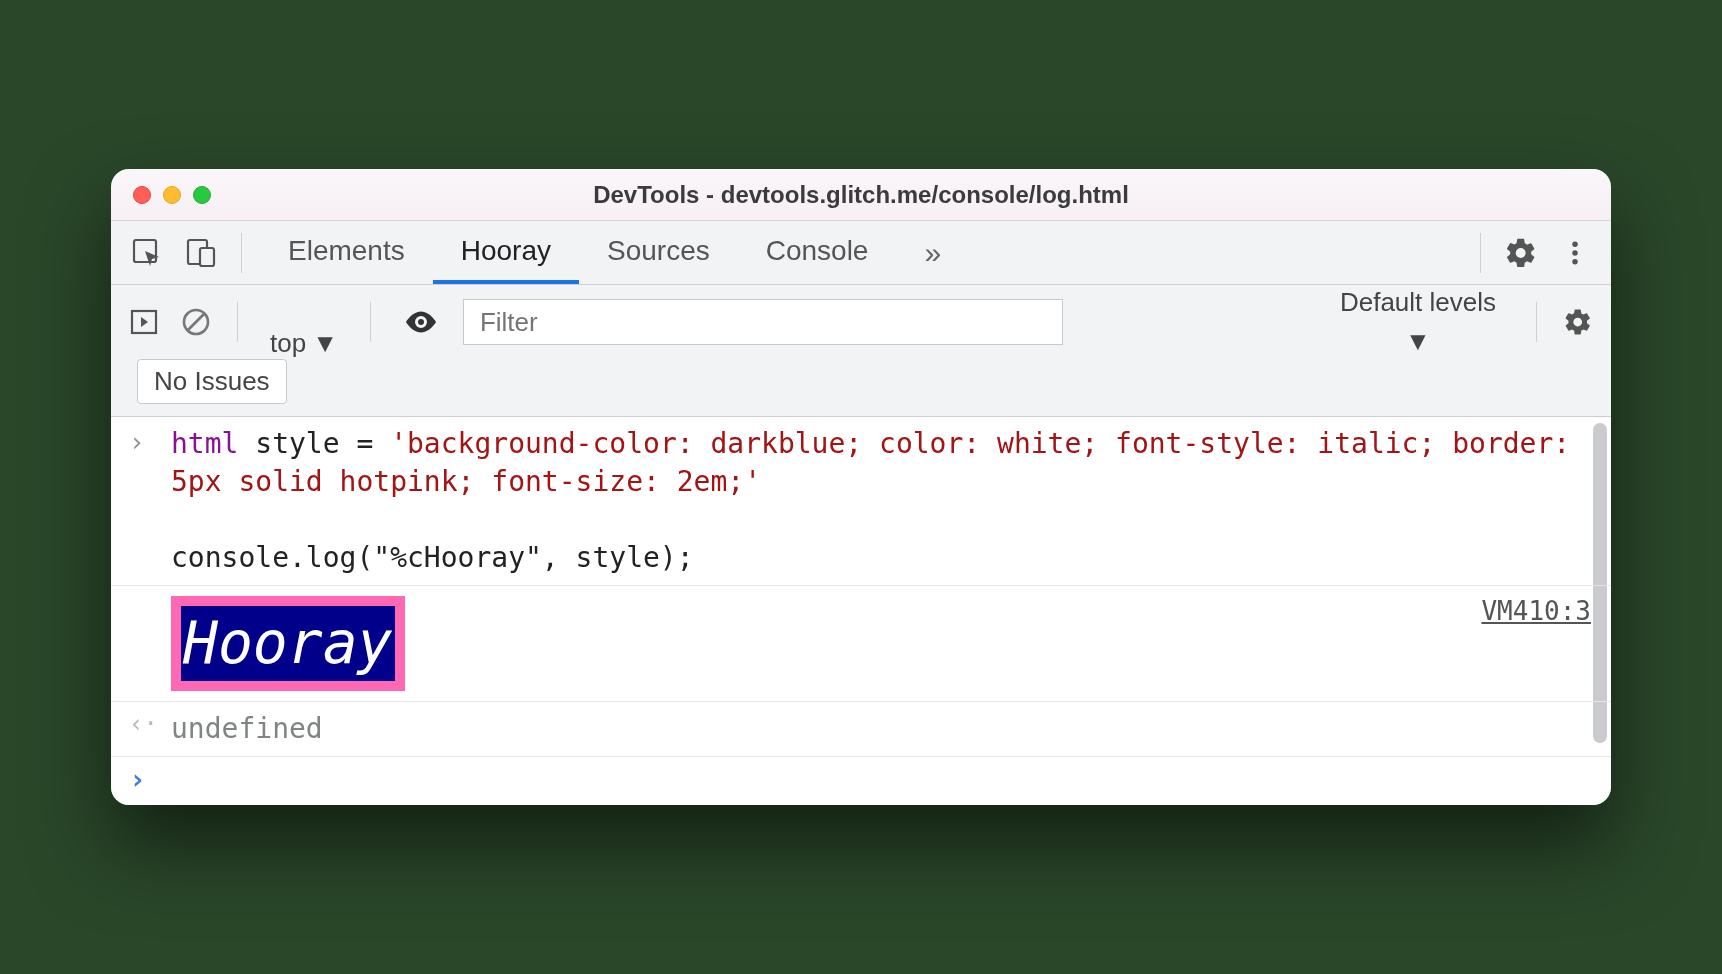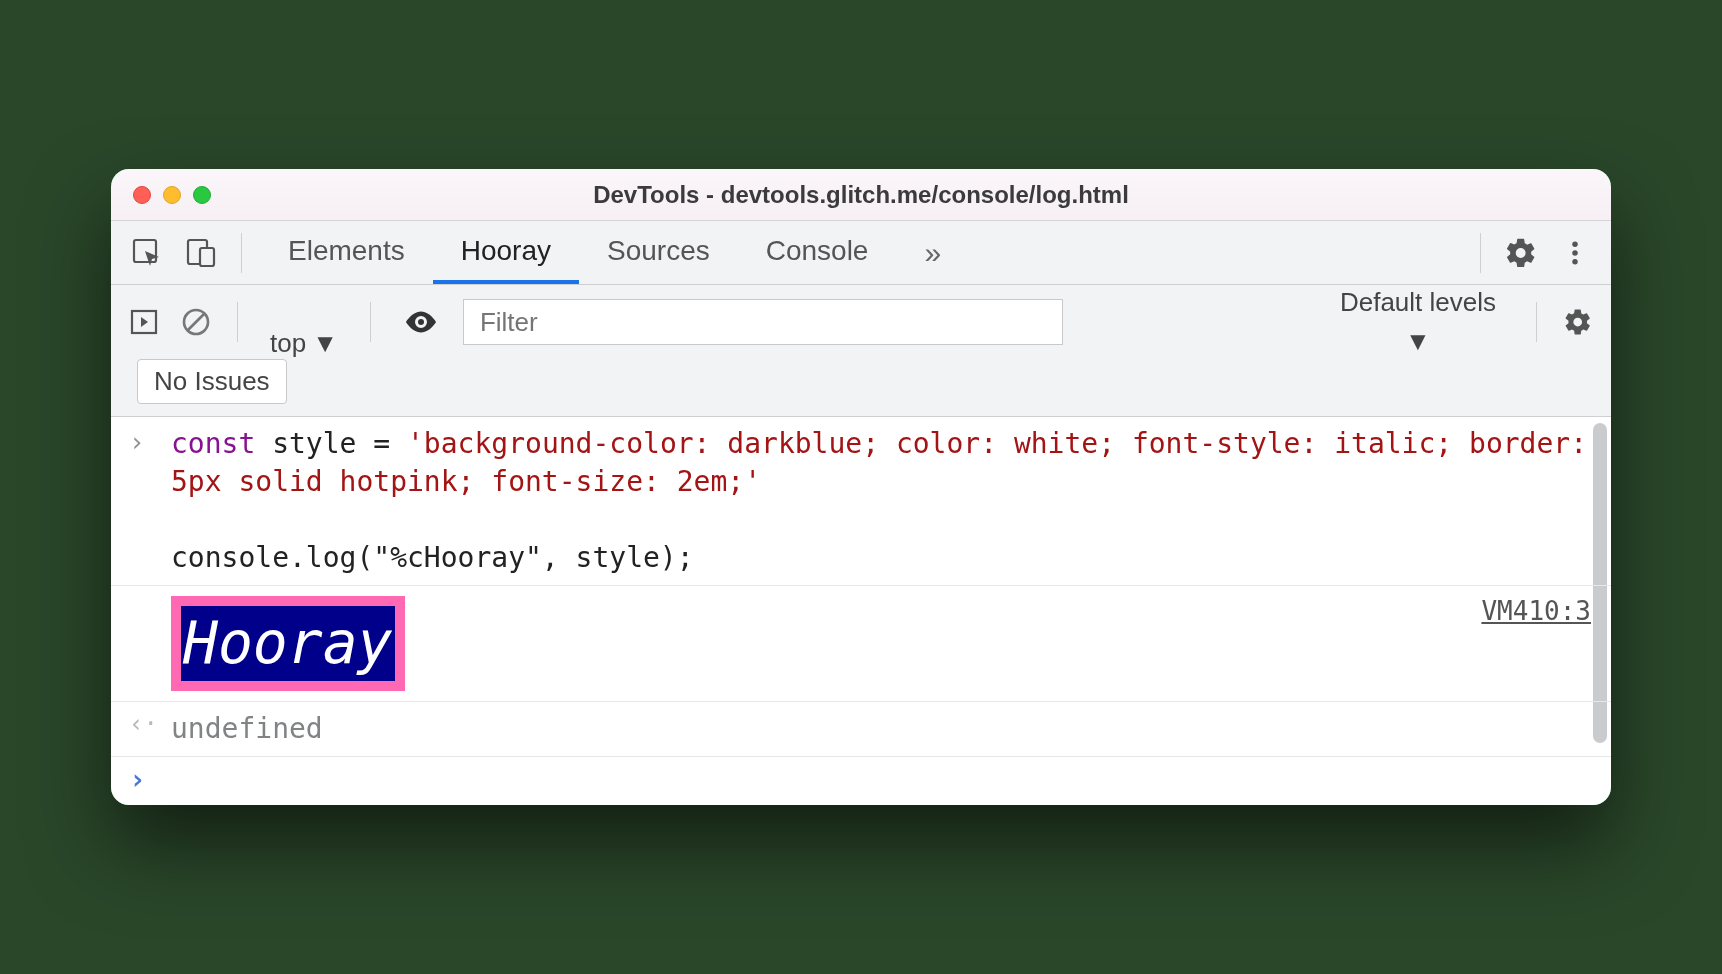--- a/index.html
+++ b/index.html
@@ -241,21 +241,21 @@
     <div class="subrow2">
       <span class="no-issues">No Issues</span>
     </div>
   </div>
 
   <div class="console-body">
     <div class="scrollbar"></div>
 
     <div class="row input">
       <div class="gutter">›</div>
-      <div class="content"><span class="kw-const">const</span><span> style = </span><span class="kw-str">'background-color: darkblue; color: white; font-style: italic; border: 5px solid hotpink; font-size: 2em;'</span><br><br><span>console.log("%cHooray", style);</span></div>
+      <div class="content"><span class="kw-const">html</span><span> style = </span><span class="kw-str">'background-color: darkblue; color: white; font-style: italic; border: 5px solid hotpink; font-size: 2em;'</span><br><br><span>console.log("%cHooray", style);</span></div>
     </div>
 
     <div class="row output">
       <div class="content">
         <span class="styled">Hooray</span>
       </div>
       <a class="src-link">VM410:3</a>
     </div>
 
     <div class="row return">

